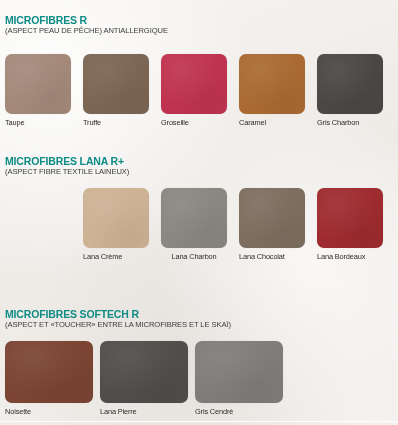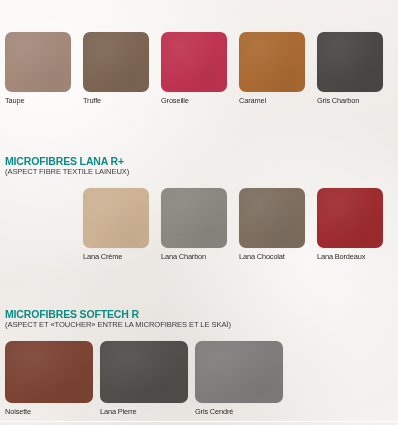--- a/index.html
+++ b/index.html
@@ -98,20 +98,24 @@
     background: rgba(255,255,255,0.9);
   }
 </style>
 </head>
 <body style="background: rgb(242, 240, 237);">
 
 <div id="paper-texture"></div>
 
 <div id="sheet">
     <div class="section" style="top: 14px;">
+      <div class="section-heading">
+        <div class="section-title" style="color: rgb(13, 139, 132);">MICROFIBRES R</div>
+        <div class="section-subtitle">(ASPECT PEAU DE PÊCHE) ANTIALLERGIQUE</div>
+      </div>
       <div class="swatch-row" style="height: 76px; margin-top: 18px;">
         <div class="swatch-cell" style="left: 5px; width: 66px;">
           <div class="swatch-chip" style="width: 66px; height: 60px; background: rgb(164, 137, 122);"></div>
           <div class="swatch-label" style="color: rgb(46, 42, 39);">Taupe</div>
         </div>
         <div class="swatch-cell" style="left: 83px; width: 66px;">
           <div class="swatch-chip" style="width: 66px; height: 60px; background: rgb(124, 101, 83);"></div>
           <div class="swatch-label" style="color: rgb(46, 42, 39);">Truffe</div>
         </div>
         <div class="swatch-cell" style="left: 161px; width: 66px;">
@@ -133,21 +137,21 @@
         <div class="section-title" style="color: rgb(13, 139, 132);">MICROFIBRES LANA R+</div>
         <div class="section-subtitle">(ASPECT FIBRE TEXTILE LAINEUX)</div>
       </div>
       <div class="swatch-row" style="height: 76px; margin-top: 11px;">
         <div class="swatch-cell" style="left: 83px; width: 66px;">
           <div class="swatch-chip" style="width: 66px; height: 60px; background: rgb(205, 178, 148);"></div>
           <div class="swatch-label" style="color: rgb(46, 42, 39);">Lana Crème</div>
         </div>
         <div class="swatch-cell" style="left: 161px; width: 66px;">
           <div class="swatch-chip" style="width: 66px; height: 60px; background: rgb(138, 134, 128);"></div>
-          <div class="swatch-label" style="color: rgb(46, 42, 39);">Lana Charbon</div>
+          <div class="swatch-label" style="color: rgb(46, 42, 39); text-align: center;">Lana Charbon</div>
         </div>
         <div class="swatch-cell" style="left: 239px; width: 66px;">
           <div class="swatch-chip" style="width: 66px; height: 60px; background: rgb(125, 110, 95);"></div>
           <div class="swatch-label" style="color: rgb(46, 42, 39);">Lana Chocolat</div>
         </div>
         <div class="swatch-cell" style="left: 317px; width: 66px;">
           <div class="swatch-chip" style="width: 66px; height: 60px; background: rgb(158, 43, 47);"></div>
           <div class="swatch-label" style="color: rgb(46, 42, 39);">Lana Bordeaux</div>
         </div>
       </div>

